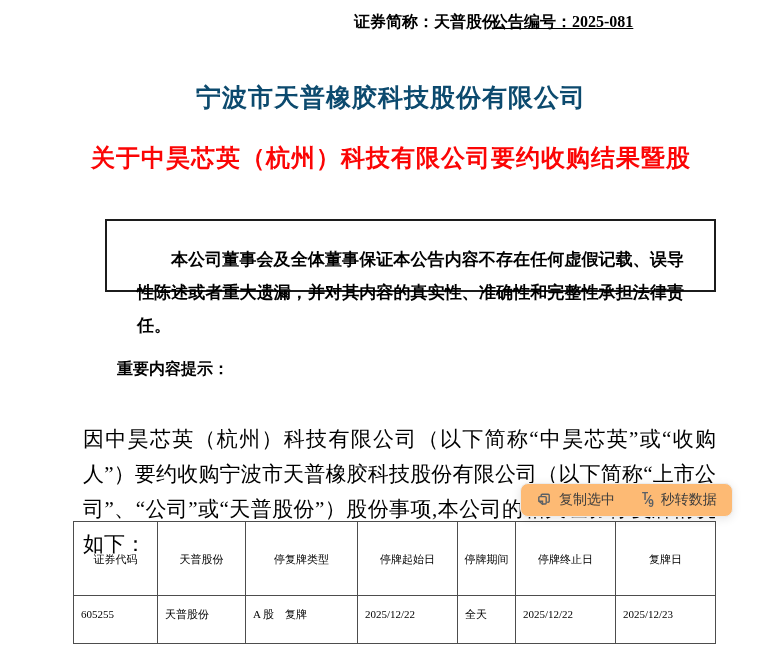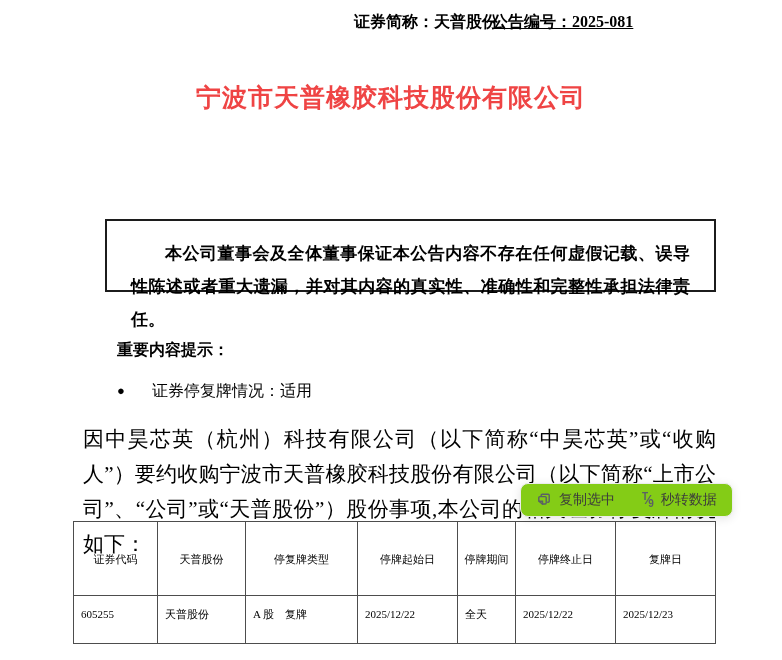--- a/index.html
+++ b/index.html
@@ -13,54 +13,54 @@
   }
   
   .doc-header{position:absolute;top:12px;left:0;width:782px;height:22px;font-size:16px;font-weight:700;}
   .doc-header .seg{position:absolute;top:0;white-space:nowrap;}
   .seg-code{left:106px;}
   .seg-name{left:310px;margin-left:44px;}
   .seg-no{left:492px;text-decoration:underline;}
   
   .company-title{
     position:absolute;top:84px;left:0;width:782px;
-    text-align:center;color:#ef4444;
+    text-align:center;color:#0c4a6e;
     font-family:"Liberation Sans","DejaVu Sans",sans-serif;
     font-weight:700;font-size:25px;line-height:26px;letter-spacing:1px;
   }
   .subject-title{
     position:absolute;top:137px;left:0;width:782px;
     text-align:center;color:#fb0505;
     font-family:"Liberation Sans","DejaVu Sans",sans-serif;
     font-weight:700;font-size:24px;line-height:42px;letter-spacing:1px;
   }
   
   .disclaimer-box{
     position:absolute;left:105px;top:219px;width:611px;height:73px;
     box-sizing:border-box;border:2px solid #1c1c1c;
     padding:6px 14px 0 14px;
   }
   .disclaimer-text{
     font-size:17px;line-height:33px;font-weight:700;
-    text-indent:2em;text-align:justify;margin:10px;
+    text-indent:2em;text-align:justify;margin:16px;
   }
   
-  .important-heading{position:absolute;left:117px;top:340px;font-size:16px;font-weight:700;}
+  .important-heading{position:absolute;left:117px;top:359px;font-size:16px;font-weight:700;}
   .bullet-row{position:absolute;left:117px;top:381px;font-size:16px;white-space:nowrap;}
   .bullet-row .bullet{display:inline-block;width:35px;font-size:13px;vertical-align:1px;}
   
   .body-paragraph{
     position:absolute;left:83px;top:422px;width:633px;
     font-size:21px;line-height:35px;text-align:justify;margin:0;
   }
   
   .selection-popup{
     position:absolute;left:520px;top:483px;height:34px;
     box-sizing:border-box;
-    background:#84cc16;border:1px solid #ececec;border-radius:8px;
+    background:#fdba74;border:1px solid #ececec;border-radius:8px;
     box-shadow:0 2px 10px rgba(0,0,0,0.10);
     display:flex;align-items:center;padding:0 15px;gap:27px;
     font-family:"Liberation Sans","DejaVu Sans",sans-serif;
     font-size:14px;color:#3c3c3c;white-space:nowrap;z-index:5;
   }
   .popup-btn{display:flex;align-items:center;gap:7px;cursor:pointer;}
   .copy-glyph svg{display:block;}
   .t9-glyph{
     font-family:"Liberation Sans","DejaVu Sans",sans-serif;
     color:#5a6066;font-size:12px;font-weight:700;line-height:1;
@@ -89,31 +89,29 @@
 <div class="page">
 
   <div class="doc-header">
     <span class="seg seg-name"><span>证券简称：</span><span>天普股份</span></span>
     <span class="seg seg-no"><span>公告编号：</span><span>2025-081</span></span>
   </div>
 
   <div class="company-title">宁波市天普橡胶科技股份有限公司</div>
 
   <div class="subject-title">
+    <div>关于中昊芯英（杭州）科技有限公司要约收购结果暨股</div>
   </div>
 
   <div class="disclaimer-box">
     <p class="disclaimer-text">本公司董事会及全体董事保证本公告内容不存在任何虚假记载、误导性陈述或者重大遗漏，并对其内容的真实性、准确性和完整性承担法律责任。</p>
   </div>
 
   <div class="important-heading">重要内容提示：</div>
 
-  <div class="bullet-row">
-    <span class="bullet">●</span><span>证券停复牌情况：适用</span>
-  </div>
 
   <p class="body-paragraph">因中昊芯英（杭州）科技有限公司（以下简称“中昊芯英”或“收购人”）要约收购宁波市天普橡胶科技股份有限公司（以下简称“上市公司”、“公司”或“天普股份”）股份事项,本公司的相关证券停复牌情况如下：</p>
 
   <div class="selection-popup">
     <div class="popup-btn">
       <span class="copy-glyph">
         <svg width="16" height="16" viewBox="0 0 16 16" fill="none" stroke="#5a6066" stroke-width="1.4">
           <path d="M5.2 4.2 V3.2 a1 1 0 0 1 1-1 h6 a1 1 0 0 1 1 1 v6 a1 1 0 0 1 -1 1 h-1"></path>
           <path d="M3.8 4.6 h5.4 a1 1 0 0 1 1 1 v5.4 a1 1 0 0 1 -1 1 H6.5 L2.8 9.2 V5.6 a1 1 0 0 1 1-1 z"></path>
           <path d="M2.9 9.2 h3.6 v3.6"></path>

